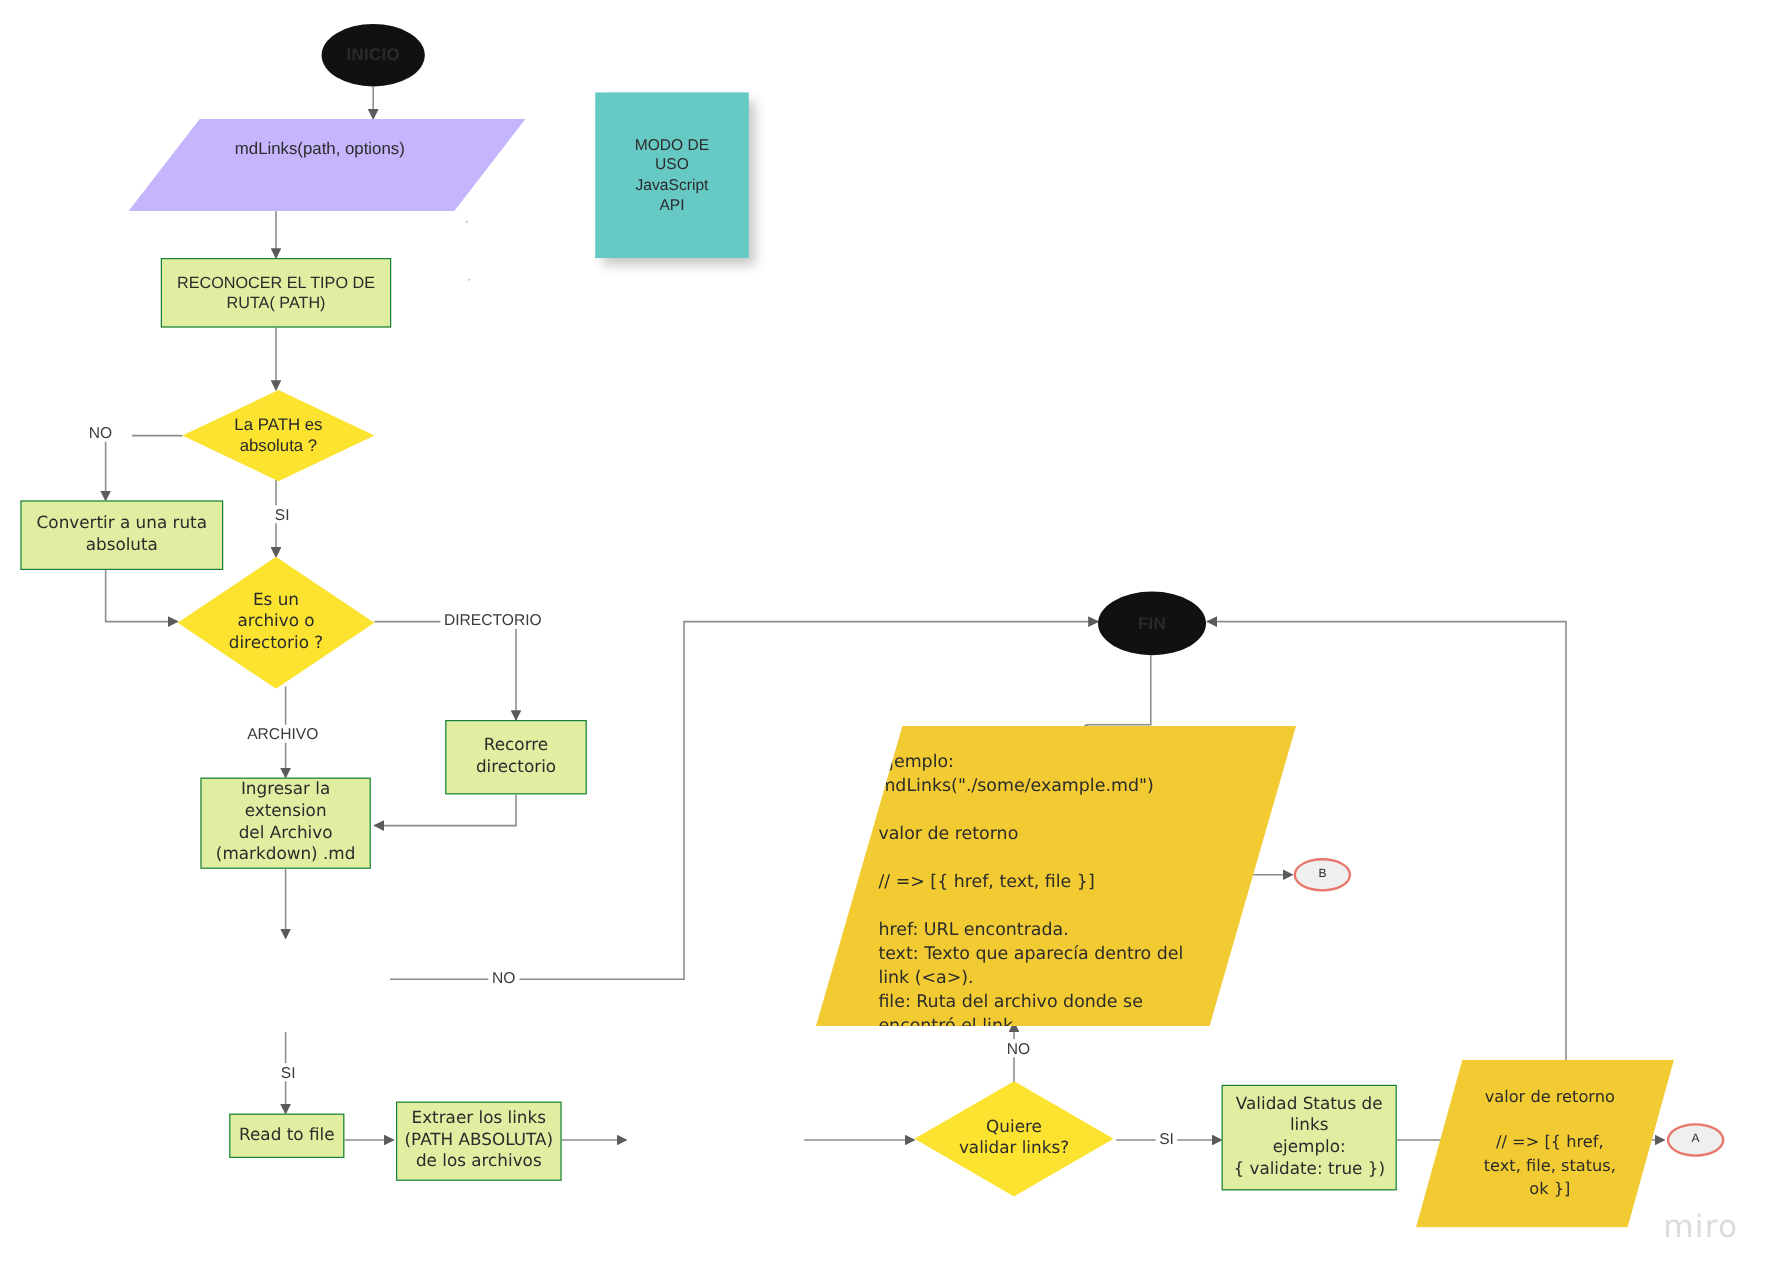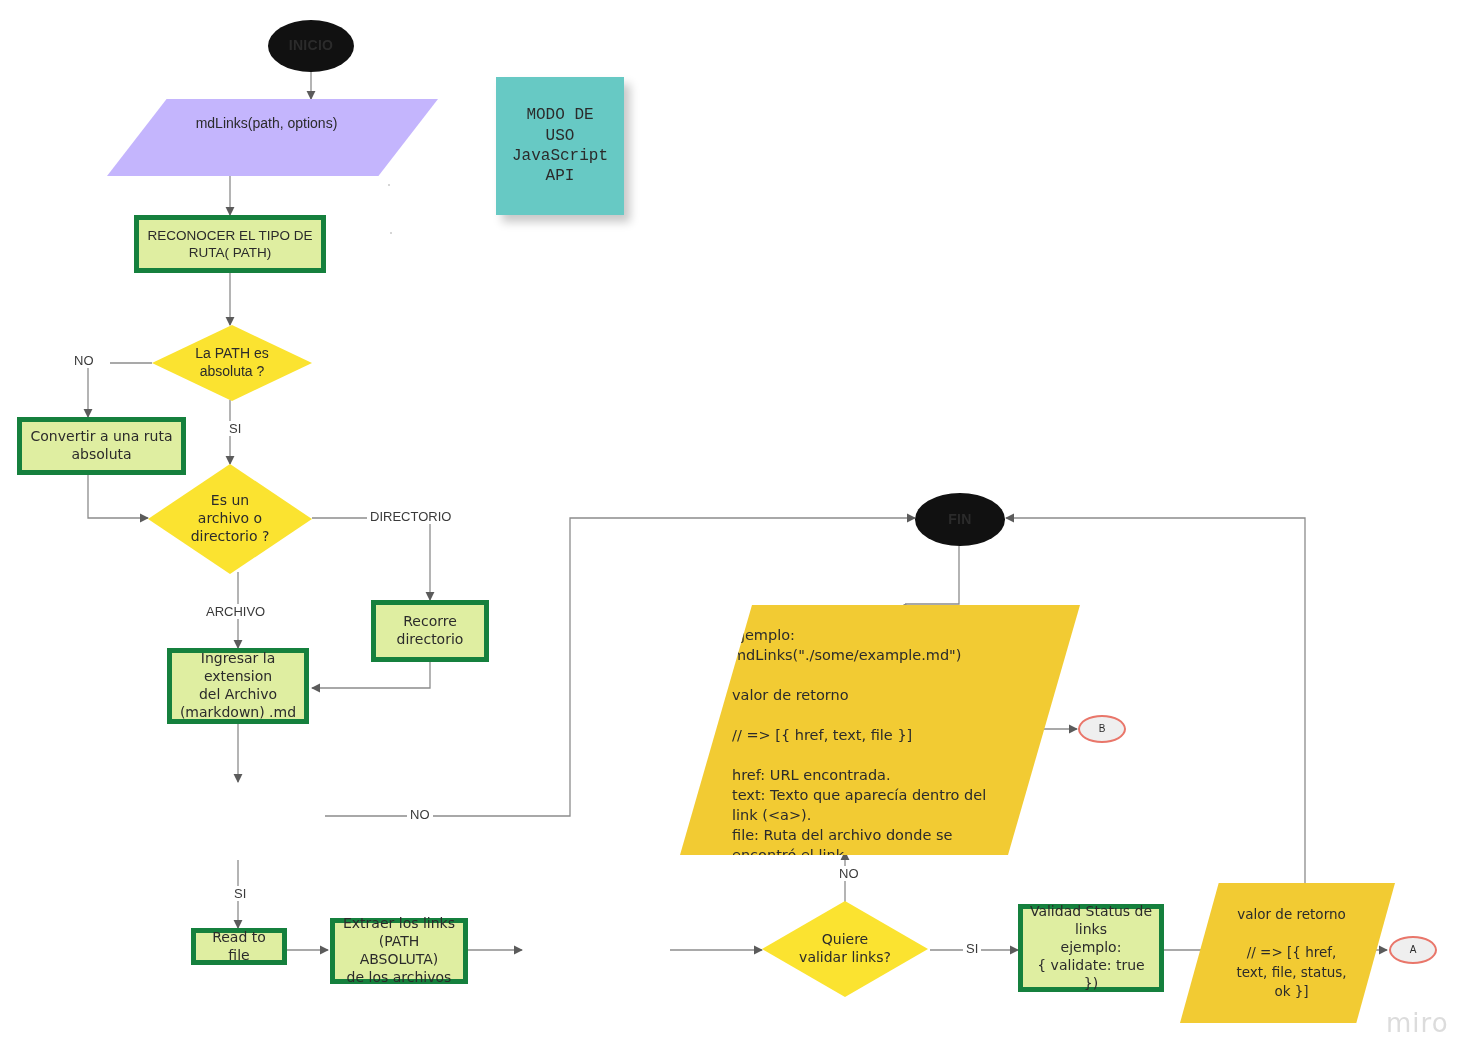--- a/index.html
+++ b/index.html
@@ -15,21 +15,21 @@
 
   
   .terminator{
     background:#111111;border-radius:50%;
     color:#ffffff;font-size:14px;font-weight:600;letter-spacing:.3px;
     font-family:"Liberation Sans", sans-serif;
   }
 
   
   .process{
-    background:#dfeea1;border:5px solid #15803d;
+    background:#dfeea1;border:1px solid #15803d;
     font-size:14px;color:#2f2f2f;padding:4px 6px;
     font-family:"DejaVu Sans", sans-serif;
   }
   .process.arialish{font-family:"Liberation Sans", sans-serif;font-size:13.5px;}
 
   
   .decision{
     background:#fbe330;
     -webkit-clip-path:polygon(50% 0,100% 50%,50% 100%,0 50%);
     clip-path:polygon(50% 0,100% 50%,50% 100%,0 50%);
@@ -42,22 +42,22 @@
   .io{
     -webkit-clip-path:polygon(18% 0,100% 0,82% 100%,0 100%);
     clip-path:polygon(18% 0,100% 0,82% 100%,0 100%);
   }
   .io-top{background:#c4b5fd;font-size:14px;font-family:"Liberation Sans", sans-serif;color:#2b2b2b;}
   .io-body{background:#f2cb33;font-size:14.5px;font-family:"DejaVu Sans", sans-serif;color:#2f2f2f;}
 
   
   .sticky{
     background:#67c9c4;
-    color:#202b2b;font-size:16px;line-height:1.45;
-    font-family:Liberation Mono, monospace;
+    color:#202b2b;font-size:13px;line-height:1.45;
+    font-family:Liberation Sans, sans-serif;
     box-shadow:6px 7px 9px rgba(0,0,0,.22);
   }
 
   
   .connector{
     background:#efefef;border:2px solid #e9766a;border-radius:50%;
     font-size:10px;color:#333;font-family:"Liberation Sans", sans-serif;
   }
 
   

